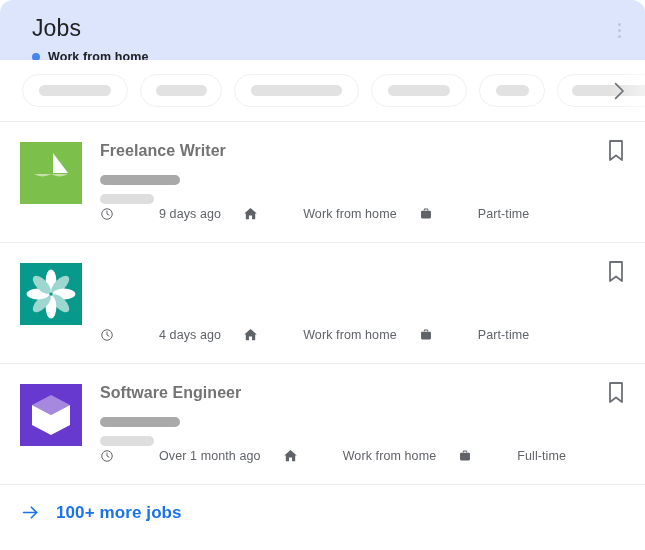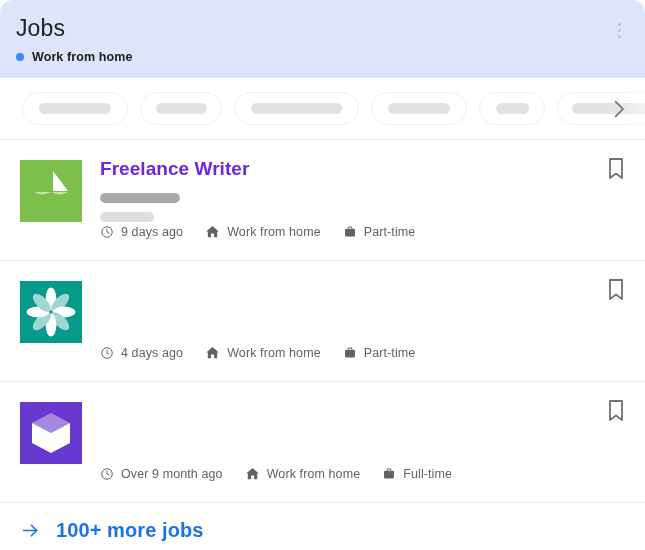--- a/index.html
+++ b/index.html
@@ -15,23 +15,23 @@
     width: 645px;
     height: 550px;
     background: #ffffff;
     border-radius: 13px;
     overflow: hidden;
   }
 
   
   .header {
     position: relative;
-    height: 78px;
+    height: 60px;
     background: #dde5fc;
-    padding: 14px 20px 0 16px;
+    padding: 14px 20px 0 32px;
   }
   .header-title {
     font-size: 23px;
     line-height: 28px;
     color: #202124;
     font-weight: 400;
     letter-spacing: 0.1px;
   }
   .header-sub {
     display: flex;
@@ -124,23 +124,23 @@
     position: relative;
     overflow: hidden;
   }
   .logo svg { display: block; width: 62px; height: 62px; }
   .job-body {
     flex: 1 1 auto;
     padding-left: 18px;
     min-width: 0;
   }
   .job-title {
-    font-size: 19px;
+    font-size: 16px;
     line-height: 22px;
-    color: #6d28d9;
+    color: #737373;
     font-weight: 700;
     letter-spacing: 0.05px;
     margin-top: 2px;
   }
   .sk {
     border-radius: 6px;
     height: 10px;
   }
   .sk-a { width: 80px; background: #a9a9a9; margin-top: 13px; }
   .sk-b { width: 54px; background: #dedede; margin-top: 9px; }
@@ -152,20 +152,21 @@
     align-items: center;
   }
   .meta-item {
     display: flex;
     align-items: center;
     margin-right: 22px;
     font-size: 12.5px;
     color: #5f6368;
     letter-spacing: 0.1px;
     white-space: nowrap;
+    gap: 38px;
   }
   .meta-item svg {
     margin-right: 7px;
     flex: 0 0 auto;
     display: block;
   }
   .bookmark {
     position: absolute;
     top: 16px; right: 18px;
     width: 22px; height: 26px;
@@ -176,21 +177,21 @@
   .footer {
     height: 55px;
     display: flex;
     align-items: center;
     padding-left: 20px;
     background: #fff;
     cursor: pointer;
   }
   .footer svg { flex: 0 0 auto; display: block; }
   .footer-label {
-    font-size: 20px;
+    font-size: 17px;
     color: #1a73e8;
     font-weight: 700;
     letter-spacing: 0.1px;
     margin-left: 15px;
   }
 </style>
 </head>
 <body>
 
 <div id="card">
@@ -317,27 +318,32 @@
       </div>
       <div class="job">
         <div class="logo">
           <svg viewBox="0 0 62 62">
             <rect width="62" height="62" fill="#6739ce"></rect>
             <path d="M31 11 L50 21 L31 31 L12 21 Z" fill="#a688e0"></path>
             <path d="M12 21 L31 31 L31 51 L12 41 Z" fill="#ffffff"></path>
             <path d="M50 21 L31 31 L31 51 L50 41 Z" fill="#ffffff"></path>
           </svg>
         </div>
+        <div class="job-body">
+          <div class="job-title">Software Engineer</div>
+          <div class="sk sk-a"></div>
+          <div class="sk sk-b"></div>
+        </div>
         <div class="meta">
           <span class="meta-item">
             <svg width="14" height="14" viewBox="0 0 24 24">
               <circle cx="12" cy="12" r="9" fill="none" stroke="#5f6368" stroke-width="1.7"></circle>
               <path d="M12 7 L12 12 L15.5 14" fill="none" stroke="#5f6368" stroke-width="1.7" stroke-linecap="round"></path>
             </svg>
-            <span>Over 9 month ago</span>
+            <span>Over 1 month ago</span>
           </span>
           <span class="meta-item">
             <svg width="15" height="15" viewBox="0 0 24 24">
               <path d="M12 3 L22 12 L19.5 12 L19.5 21 L14.5 21 L14.5 15 L9.5 15 L9.5 21 L4.5 21 L4.5 12 L2 12 Z" fill="#5f6368"></path>
             </svg>
             <span>Work from home</span>
           </span>
           <span class="meta-item">
             <svg width="14" height="14" viewBox="0 0 24 24">
               <path d="M9 6 L9 4.5 A1 1 0 0 1 10 3.5 L14 3.5 A1 1 0 0 1 15 4.5 L15 6" fill="none" stroke="#5f6368" stroke-width="1.8"></path>

